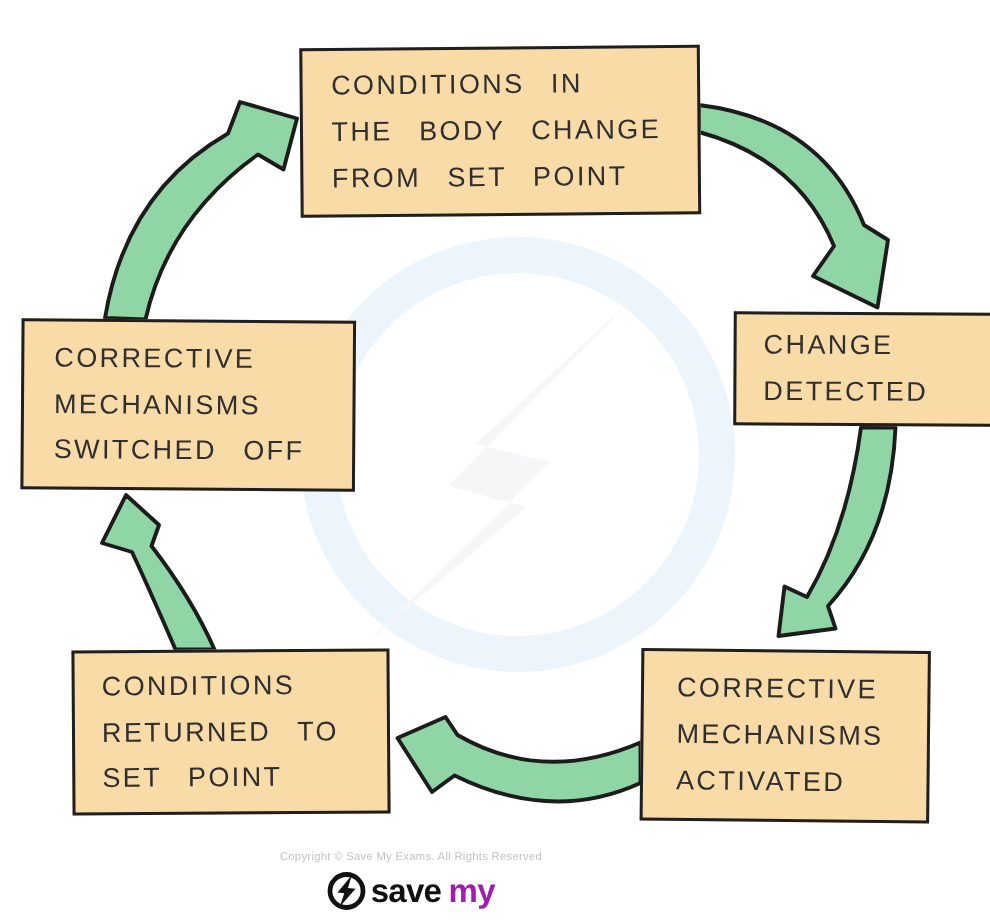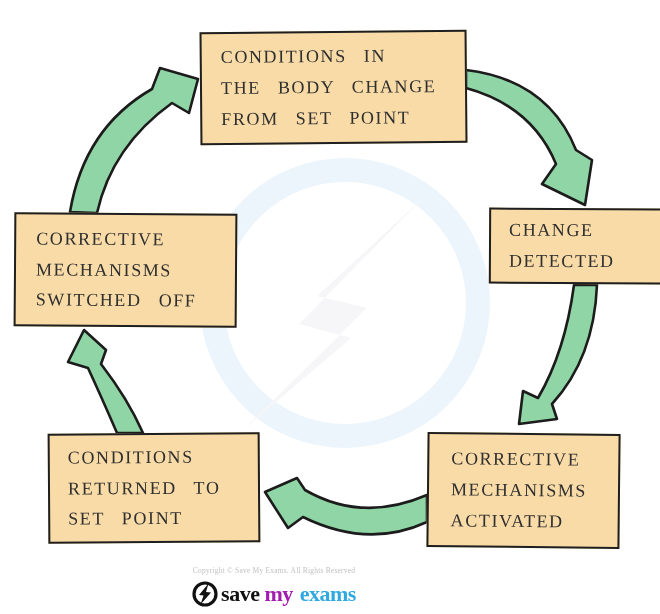--- a/index.html
+++ b/index.html
@@ -2,21 +2,21 @@
 <html><head>
 <meta charset="utf-8">
 <style>
   html,body { margin:0; padding:0; background:#ffffff; }
   #stage {
     position: relative;
     width: 660px;
     height: 614px;
     background: #ffffff;
     overflow: hidden;
-    font-family: Liberation Serif, serif;
+    font-family: Liberation Sans, sans-serif;
   }
   #arrow-layer {
     position: absolute;
     left: 0; top: 0;
     width: 660px; height: 614px;
     z-index: 1;
   }
   .box {
     position: absolute;
     z-index: 2;
@@ -107,16 +107,15 @@
 
   <div class="footer" id="copyright-line">Copyright © Save My Exams. All Rights Reserved</div>
 
   <div class="footer" id="logo-row">
     <svg width="26" height="26" viewBox="0 0 26 26">
       <circle cx="13" cy="13" r="11" fill="#ffffff" stroke="#111111" stroke-width="3.2"></circle>
       <polygon points="16.5,2.5 7,14 11.5,14.5 8.5,23.5 19,11.5 14,11" fill="#111111"></polygon>
     </svg>
     <span class="logo-word logo-save">save</span>
     <span class="logo-word logo-my">my</span>
-    <span class="logo-word logo-exams">exams</span>
   </div>
 
 </div>
 
 </body></html>

